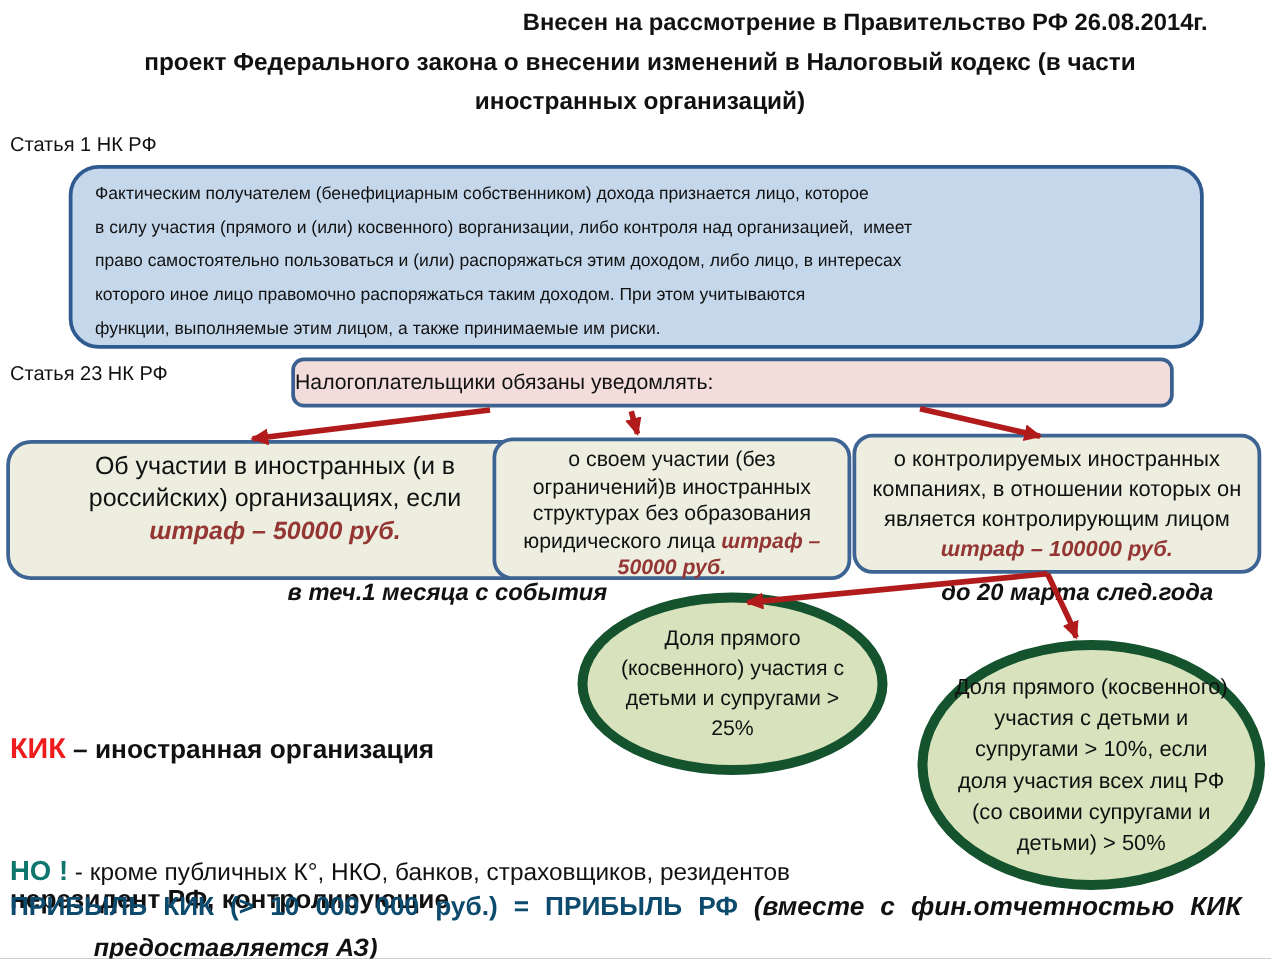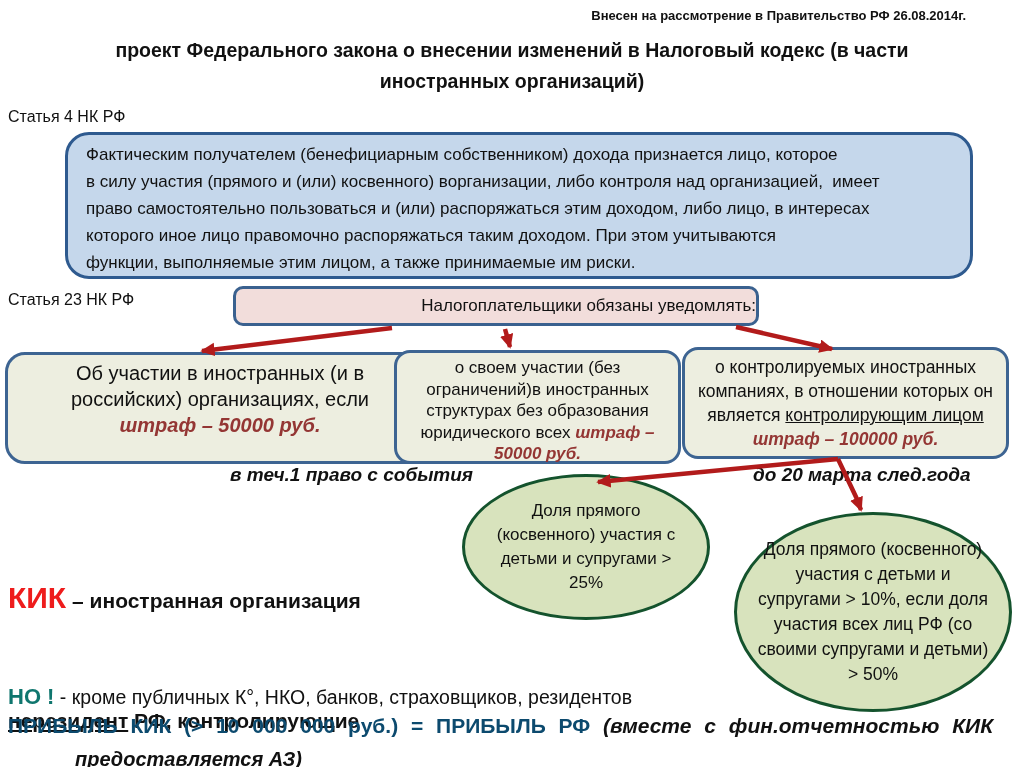--- a/index.html
+++ b/index.html
@@ -2,67 +2,67 @@
 <html><head>
 <meta charset="utf-8">
 <style>
   html,body{margin:0;padding:0;background:#888;}
   .slide{
     position:relative;width:1024px;height:767px;margin:0 auto;
     background:#ffffff;overflow:hidden;color:#111;
     font-family:"Liberation Sans","DejaVu Sans",sans-serif;
   }
   
-  .submitted{position:absolute;top:8px;right:58px;font-size:13px;font-weight:bold;}
+  .submitted{position:absolute;top:8px;right:58px;font-size:19px;font-weight:bold;}
   .title{position:absolute;top:35px;left:0;width:100%;text-align:center;
          font-size:19.5px;font-weight:bold;line-height:31px;}
   .art-label{position:absolute;left:8px;font-size:16px;}
   #art7{top:108px;}
   #art23{top:291px;}
   
   .bluebox{position:absolute;left:55px;top:132px;width:908px;height:147px;
     background:#c5d7eb;border:3px solid #2e5a8f;border-radius:24px;
-    box-sizing:border-box;padding:6px 18px 0 18px;font-size:17px;line-height:27px;margin-left:10px;}
+    box-sizing:border-box;padding:6px 18px 0 18px;font-size:14px;line-height:27px;}
   .bluebox div{white-space:pre-wrap;}
   
-  .pinkbox{position:absolute;left:233px;top:286px;width:526px;height:40px;
+  .pinkbox{position:absolute;left:233px;top:286px;width:706px;height:40px;
     background:#f2dddb;border:3px solid #3a618f;border-radius:10px;
-    box-sizing:border-box;text-align:right;font-size:17px;line-height:33px;}
+    box-sizing:border-box;text-align:left;font-size:17px;line-height:33px;}
   
   .gcard{position:absolute;background:#edeee0;border:3px solid #3d6492;
     box-sizing:border-box;text-align:center;}
   #card1{left:5px;top:352px;width:430px;height:112px;border-radius:20px;
     font-size:20px;line-height:26px;padding-top:5px;}
   #card2{left:394px;top:350px;width:287px;height:114px;border-radius:16px;
     font-size:17px;line-height:21.5px;padding:4px 10px;}
   #card3{left:682px;top:347px;width:327px;height:112px;border-radius:16px;
     font-size:17.5px;line-height:24px;padding:5px 12px;}
   .fine{color:#943634;font-weight:bold;font-style:italic;}
-  .und{text-decoration:underline;}
+  .und{}
   
   .deadline{position:absolute;font-size:19px;font-weight:bold;font-style:italic;}
   #dl1{left:230px;top:464px;}
   #dl2{left:753px;top:464px;}
   
   .kikblock{position:absolute;left:8px;top:498px;font-size:21px;font-weight:bold;
     line-height:40px;white-space:pre;}
-  .kik-term{color:#ee1c1c;font-size:30px;}
+  .kik-term{color:#ee1c1c;font-size:23px;}
   
   .noblock{position:absolute;left:8px;top:612px;font-size:19.5px;line-height:34px;
     white-space:pre;font-weight:normal;}
   .no-label{color:#0f766e;font-weight:bold;font-size:22px;}
   
   .profit1{position:absolute;left:8px;top:714px;font-size:21px;font-weight:bold;
     white-space:nowrap;word-spacing:7px;}
   .profit-red{color:#0c4a6e;}
   .profit-note{color:#111;font-style:italic;}
   .profit2{position:absolute;left:75px;top:748px;font-size:20px;font-weight:bold;
     font-style:italic;}
   
-  .ell{position:absolute;border-radius:50%;background:#d8e3bd;border:3px solid #14532d;
+  .ell{position:absolute;border-radius:50%;background:#d8e3bd;border:8px solid #14532d;
     box-sizing:border-box;display:flex;align-items:center;justify-content:center;
     text-align:center;z-index:4;}
   #ell1{left:462px;top:474px;width:248px;height:146px;font-size:17px;
     line-height:24px;padding:0 26px;}
   #ell2{left:734px;top:512px;width:278px;height:200px;font-size:17.5px;
     line-height:25px;padding:0 18px;text-align:center;}
   
   .arrows{position:absolute;left:0;top:0;z-index:6;pointer-events:none;}
 </style>
 </head>
@@ -70,21 +70,21 @@
 
 <div class="slide">
 
   <div class="submitted">Внесен на рассмотрение в Правительство РФ 26.08.2014г.</div>
 
   <div class="title">
       <div>проект Федерального закона о внесении изменений в Налоговый кодекс (в части</div>
       <div>иностранных организаций)</div>
     </div>
 
-  <div class="art-label" id="art7">Статья 4 НК РФ</div>
+  <div class="art-label" id="art7">Статья 1 НК РФ</div>
 
   <div class="bluebox">
       <div>Фактическим получателем (бенефициарным собственником) дохода признается лицо, которое</div>
       <div>в силу участия (прямого и (или) косвенного) ворганизации, либо контроля над организацией,  имеет</div>
       <div>право самостоятельно пользоваться и (или) распоряжаться этим доходом, либо лицо, в интересах</div>
       <div>которого иное лицо правомочно распоряжаться таким доходом. При этом учитываются</div>
       <div>функции, выполняемые этим лицом, а также принимаемые им риски.</div>
     </div>
 
   <div class="art-label" id="art23">Статья 23 НК РФ</div>
@@ -93,28 +93,28 @@
 
   <div class="gcard" id="card1">
     <div>
         <div>Об участии в иностранных (и в</div>
         <div>российских) организациях, если</div>
       </div>
     <div class="fine">штраф – 50000 руб.</div>
   </div>
 
   <div class="gcard" id="card2">
-    <span>о своем участии (без ограничений)в иностранных структурах без образования юридического всех </span><span class="fine">штраф – 50000 руб.</span>
+    <span>о своем участии (без ограничений)в иностранных структурах без образования юридического лица </span><span class="fine">штраф – 50000 руб.</span>
   </div>
 
   <div class="gcard" id="card3">
     <span>о контролируемых иностранных компаниях, в отношении которых он является </span><span class="und">контролирующим лицом</span><span class="fine"> штраф – 100000 руб.</span>
   </div>
 
-  <div class="deadline" id="dl1">в теч.1 право с события</div>
+  <div class="deadline" id="dl1">в теч.1 месяца с события</div>
   <div class="deadline" id="dl2">до 20 марта след.года</div>
 
   <div class="kikblock">
     <div><span class="kik-term">КИК</span><span> – иностранная организация</span></div>
     <div><span class="und">нерезидент</span><span> РФ, контролирующие</span></div>
     
   </div>
 
   <div class="noblock">
     <div><span class="no-label">НО !</span><span> - кроме публичных К°, НКО, банков, страховщиков, резидентов</span></div>

